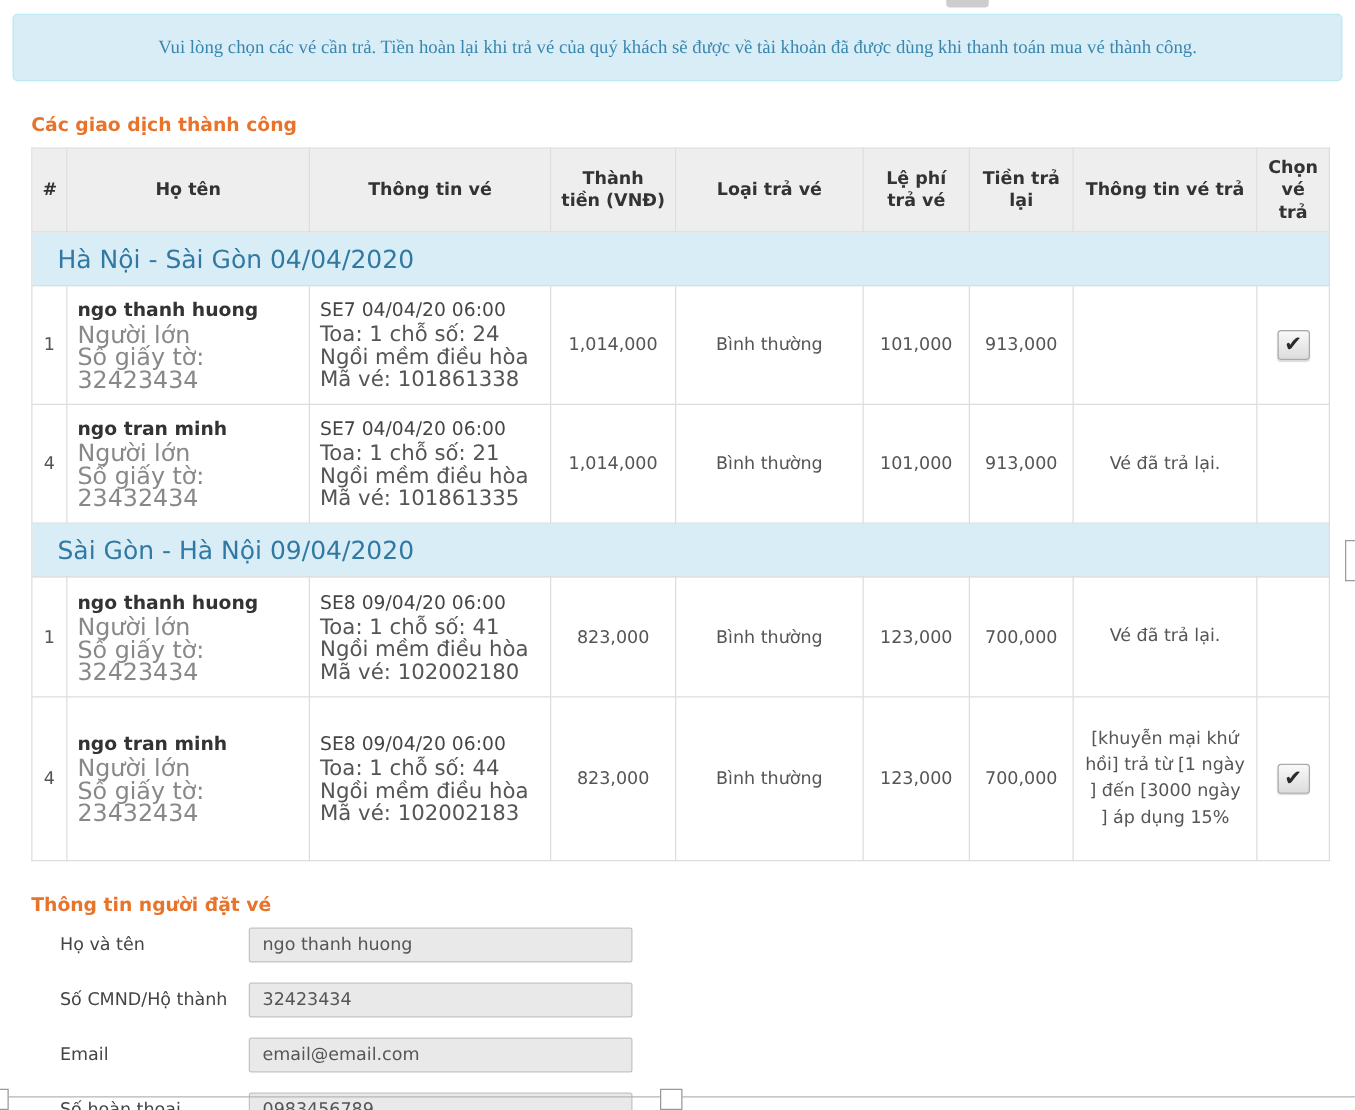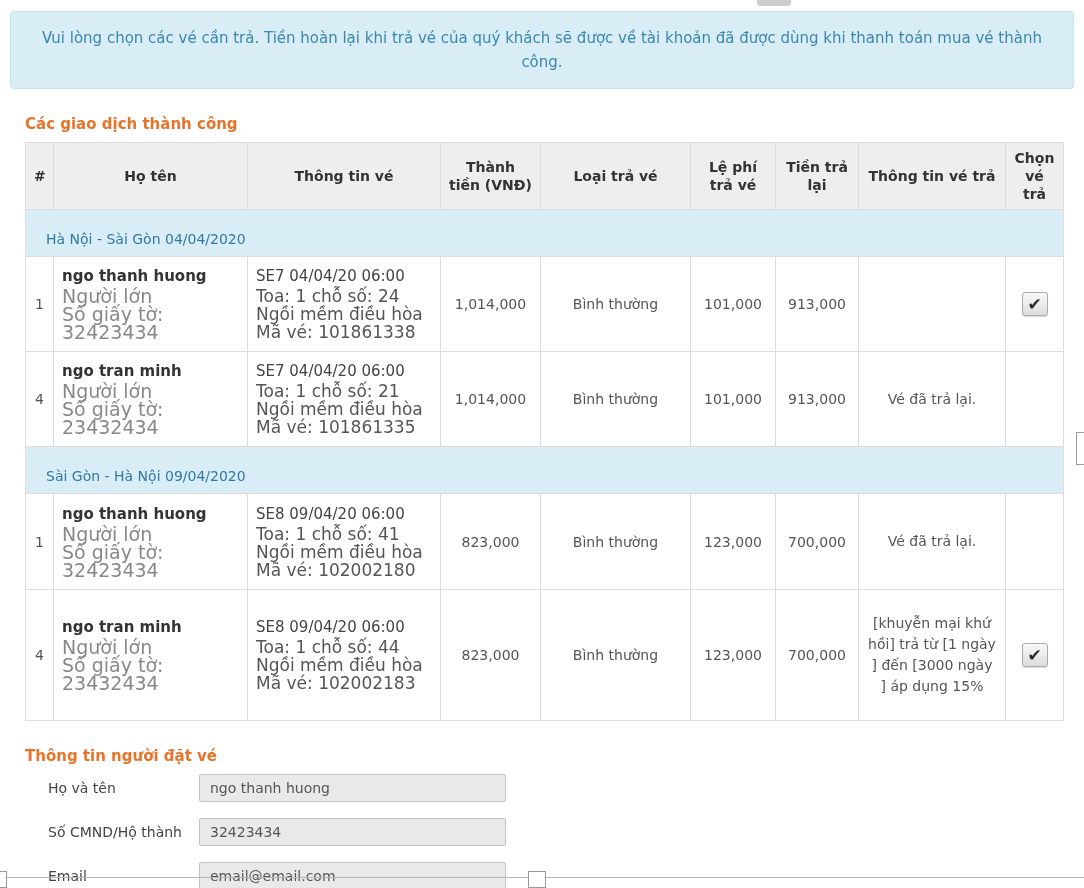--- a/index.html
+++ b/index.html
@@ -3,33 +3,33 @@
 <meta charset="utf-8">
 <style>
   * { margin:0; padding:0; box-sizing:border-box; }
   html,body { width:1084px; height:888px; background:#ffffff;
     font-family:"DejaVu Sans","Liberation Sans",sans-serif; color:#333;
     position:relative; overflow:hidden; }
 
   
   .banner { margin:11px 10px 0 10px; background:#d9edf7; border:1px solid #bce8f1;
     border-radius:4px; color:#3a87ad; text-align:center; font-size:15px;
-    line-height:24px; padding:14px 30px; }
+    line-height:24px; padding:14px 30px;font-family:Liberation Serif, serif; }
 
   
   .section-title { color:#e8742c; font-weight:bold; font-size:15px; margin:26px 0 9px 25px; }
 
   
   table.tickets { border-collapse:collapse; table-layout:fixed; margin:0 21px 0 25px;
     width:1038px; font-size:14px; }
   table.tickets th, table.tickets td { border:1px solid #ddd; padding:6px 8px; }
   table.tickets thead th { background:#eeeeee; color:#333; font-weight:bold;
     text-align:center; height:55px; font-size:14px; line-height:18px; }
-  tr.route-row td { background:#d9edf7; color:#3179a2; font-size:14px;
-    padding:21px 8px 9px 20px;margin-top:36px; }
+  tr.route-row td { background:#d9edf7; color:#3179a2; font-size:20px;
+    padding:9px 8px 9px 20px;margin-top:36px; }
   td.c { text-align:center; color:#555; }
   td.name-cell { padding-left:13px; vertical-align:middle; }
   .pname { font-weight:bold; font-size:15px; color:#333; margin-bottom:2px; }
   .psub { font-size:19px; color:#888; line-height:18px; }
   td.ticket-cell { padding-left:10px; }
   .tmain { font-size:15px; color:#444; margin-bottom:2px; }
   .tline { font-size:17px; color:#555; line-height:18px; }
   td.note-cell { text-align:center; color:#555; font-size:14px; line-height:21px; padding:6px 10px; }
 
   

